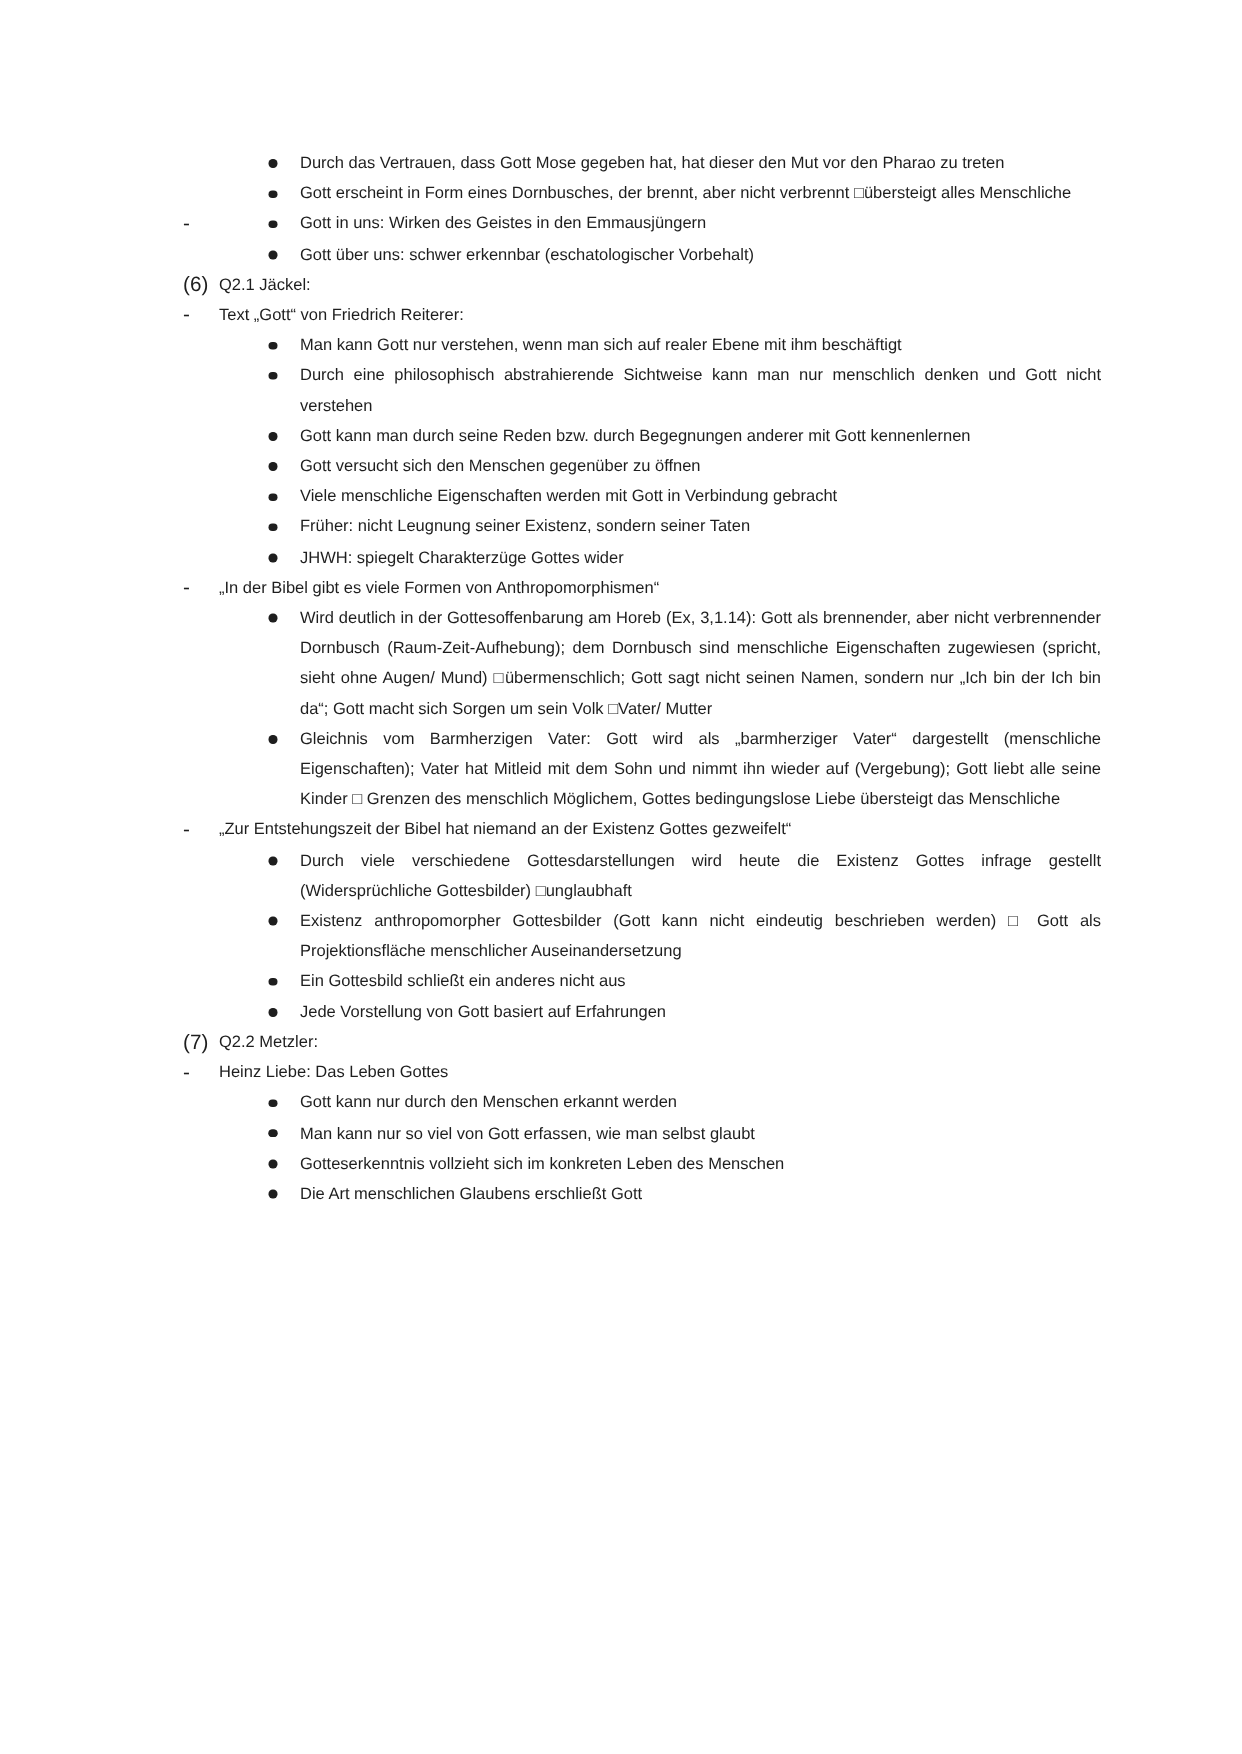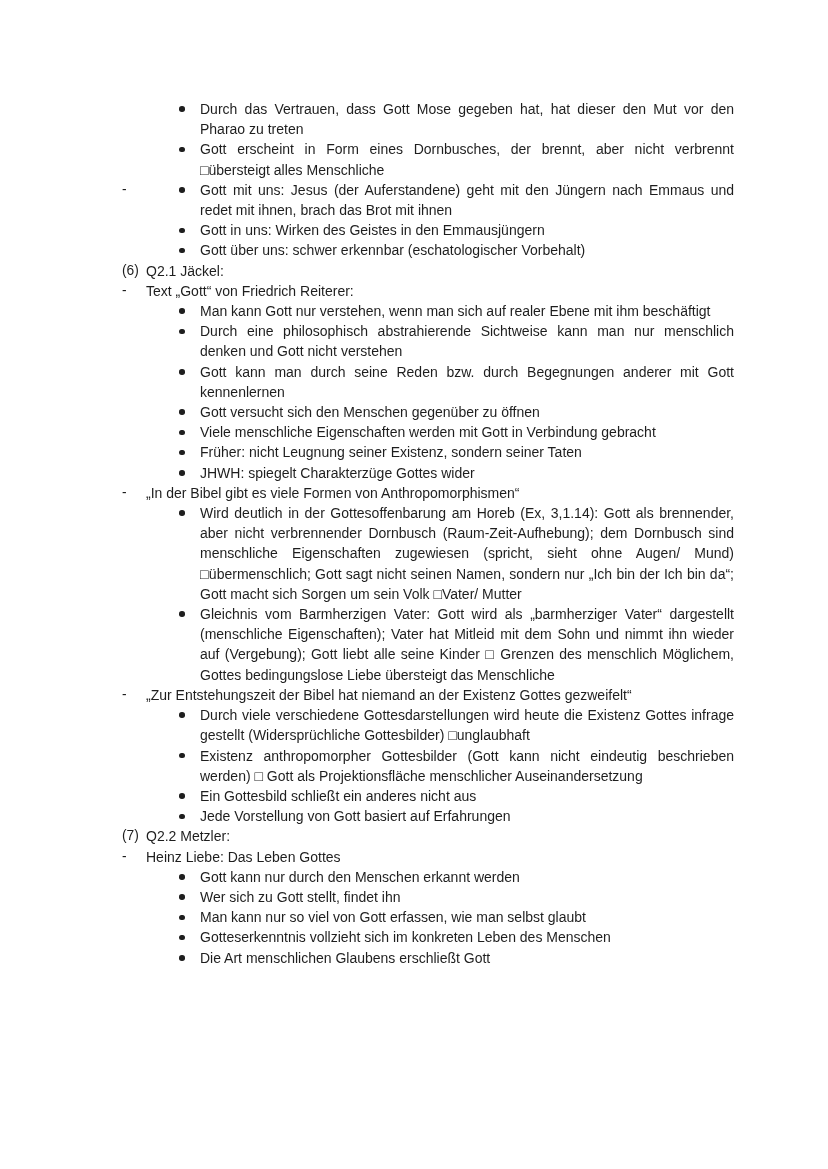--- a/index.html
+++ b/index.html
@@ -17,21 +17,21 @@
     background: #ffffff;
   }
   .doc {
     position: absolute;
     top: 99px; left: 0;
     width: 828px;
   }
   .row { position: relative; }
   .text {
     margin: 0;
-    font-size: 14px;
+    font-size: 11px;
     line-height: 20.2px;
     text-align: justify;
     color: #1e1e1e;
   }
   .lvl1 .text { margin-left: 146px; width: 586px; }
   .lvl2 .text { margin-left: 200px; width: 534px; }
   .marker {
     position: absolute;
     left: 122px; top: 0;
     font-size: 13.8px;
@@ -55,24 +55,20 @@
       <div class="row lvl2">
         <span class="dot"></span>
         <p class="text">Durch das Vertrauen, dass Gott Mose gegeben hat, hat dieser den Mut vor den Pharao zu treten</p>
       </div>
       <div class="row lvl2">
         <span class="dot"></span>
         <p class="text">Gott erscheint in Form eines Dornbusches, der brennt, aber nicht verbrennt □übersteigt alles Menschliche</p>
       </div>
       <div class="row lvl1">
         <span class="marker">-</span>
-      </div>
-      <div class="row lvl2">
-        <span class="dot"></span>
-        <p class="text">Gott mit uns: Jesus (der Auferstandene) geht mit den Jüngern nach Emmaus und redet mit ihnen, brach das Brot mit ihnen</p>
       </div>
       <div class="row lvl2">
         <span class="dot"></span>
         <p class="text">Gott in uns: Wirken des Geistes in den Emmausjüngern</p>
       </div>
       <div class="row lvl2">
         <span class="dot"></span>
         <p class="text">Gott über uns: schwer erkennbar (eschatologischer Vorbehalt)</p>
       </div>
       <div class="row lvl1">
@@ -150,21 +146,20 @@
       <div class="row lvl1">
         <span class="marker">-</span>
         <p class="text">Heinz Liebe: Das Leben Gottes</p>
       </div>
       <div class="row lvl2">
         <span class="dot"></span>
         <p class="text">Gott kann nur durch den Menschen erkannt werden</p>
       </div>
       <div class="row lvl2">
         <span class="dot"></span>
-        <p class="text">Wer sich zu Gott stellt, findet ihn</p>
       </div>
       <div class="row lvl2">
         <span class="dot"></span>
         <p class="text">Man kann nur so viel von Gott erfassen, wie man selbst glaubt</p>
       </div>
       <div class="row lvl2">
         <span class="dot"></span>
         <p class="text">Gotteserkenntnis vollzieht sich im konkreten Leben des Menschen</p>
       </div>
       <div class="row lvl2">

